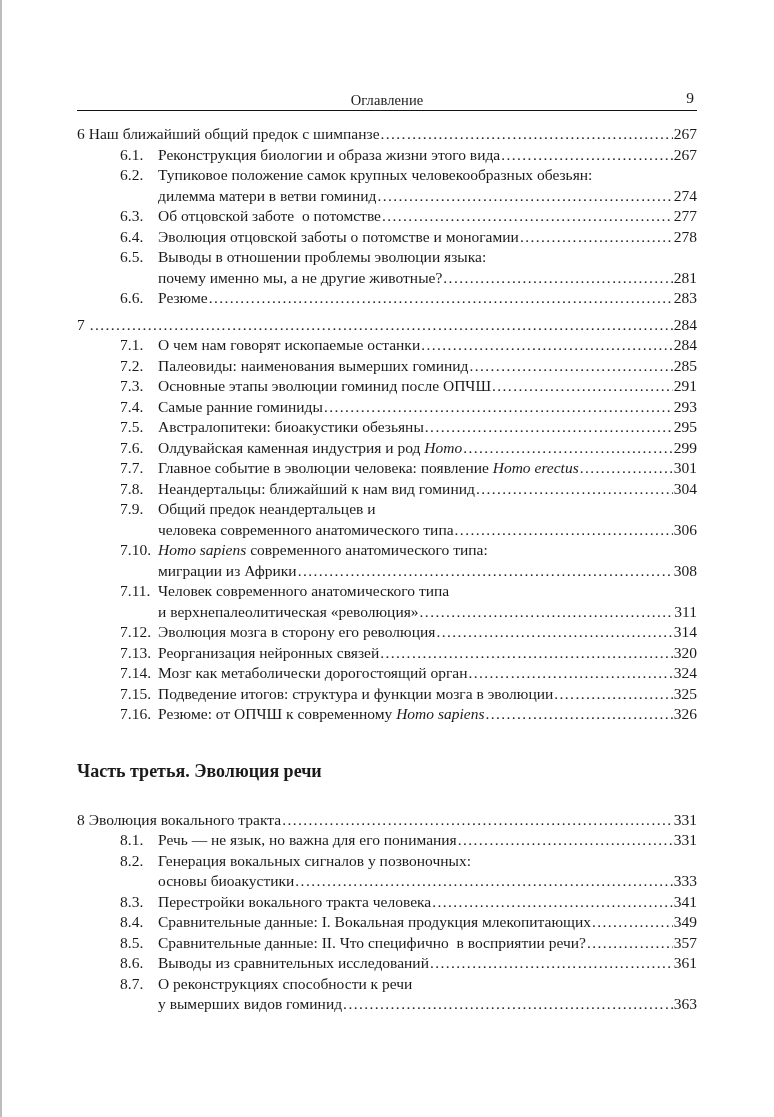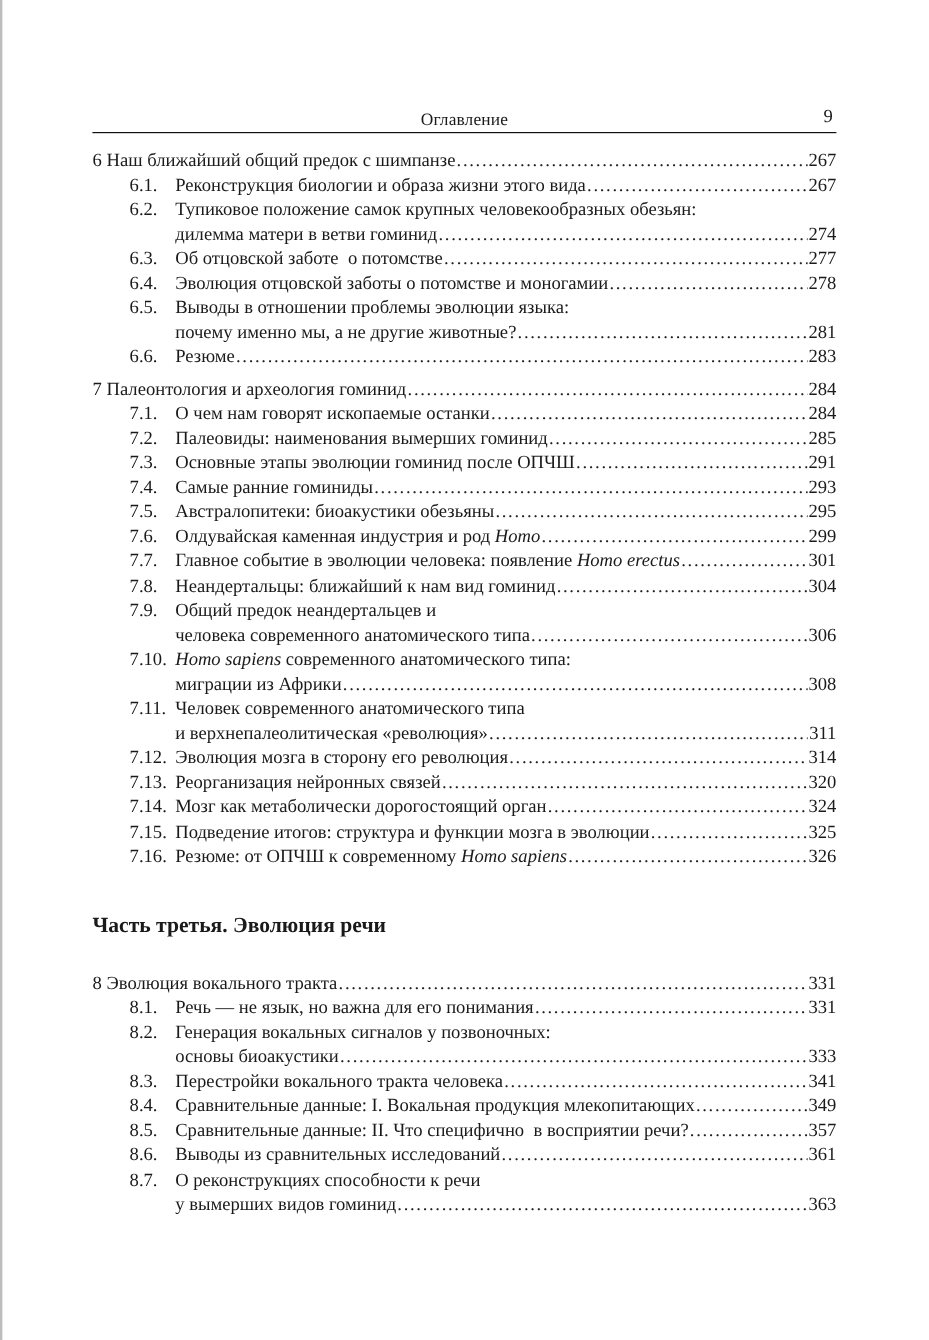--- a/index.html
+++ b/index.html
@@ -61,21 +61,21 @@
   .entry {
     display: flex;
     font-size: 15.5px;
     line-height: 20.5px;
     white-space: nowrap;
   }
   .entry .num {
     flex: 0 0 auto;
   }
   .entry.sub .num {
-    margin-left: 31px;
+    margin-left: 43px;
     width: 38px;
   }
   .entry.chapter .num {
     margin-right: 4px;
   }
   .entry .body {
     flex: 1 1 auto;
     display: flex;
     flex-direction: column;
     min-width: 0;
@@ -208,21 +208,20 @@
       </div>
         </div>
     </div>
 
     <div class="gap-small"></div>
 
     <div class="entry chapter">
       <span class="num">7</span>
       <div class="body">
           <div class="line">
-        <span class="txt">Палеонтология и археология гоминид</span>
         <span class="dots"></span>
         <span class="pg">284</span>
       </div>
         </div>
     </div>
 
     <div class="entry sub">
       <span class="num">7.1.</span>
       <div class="body">
           <div class="line">

